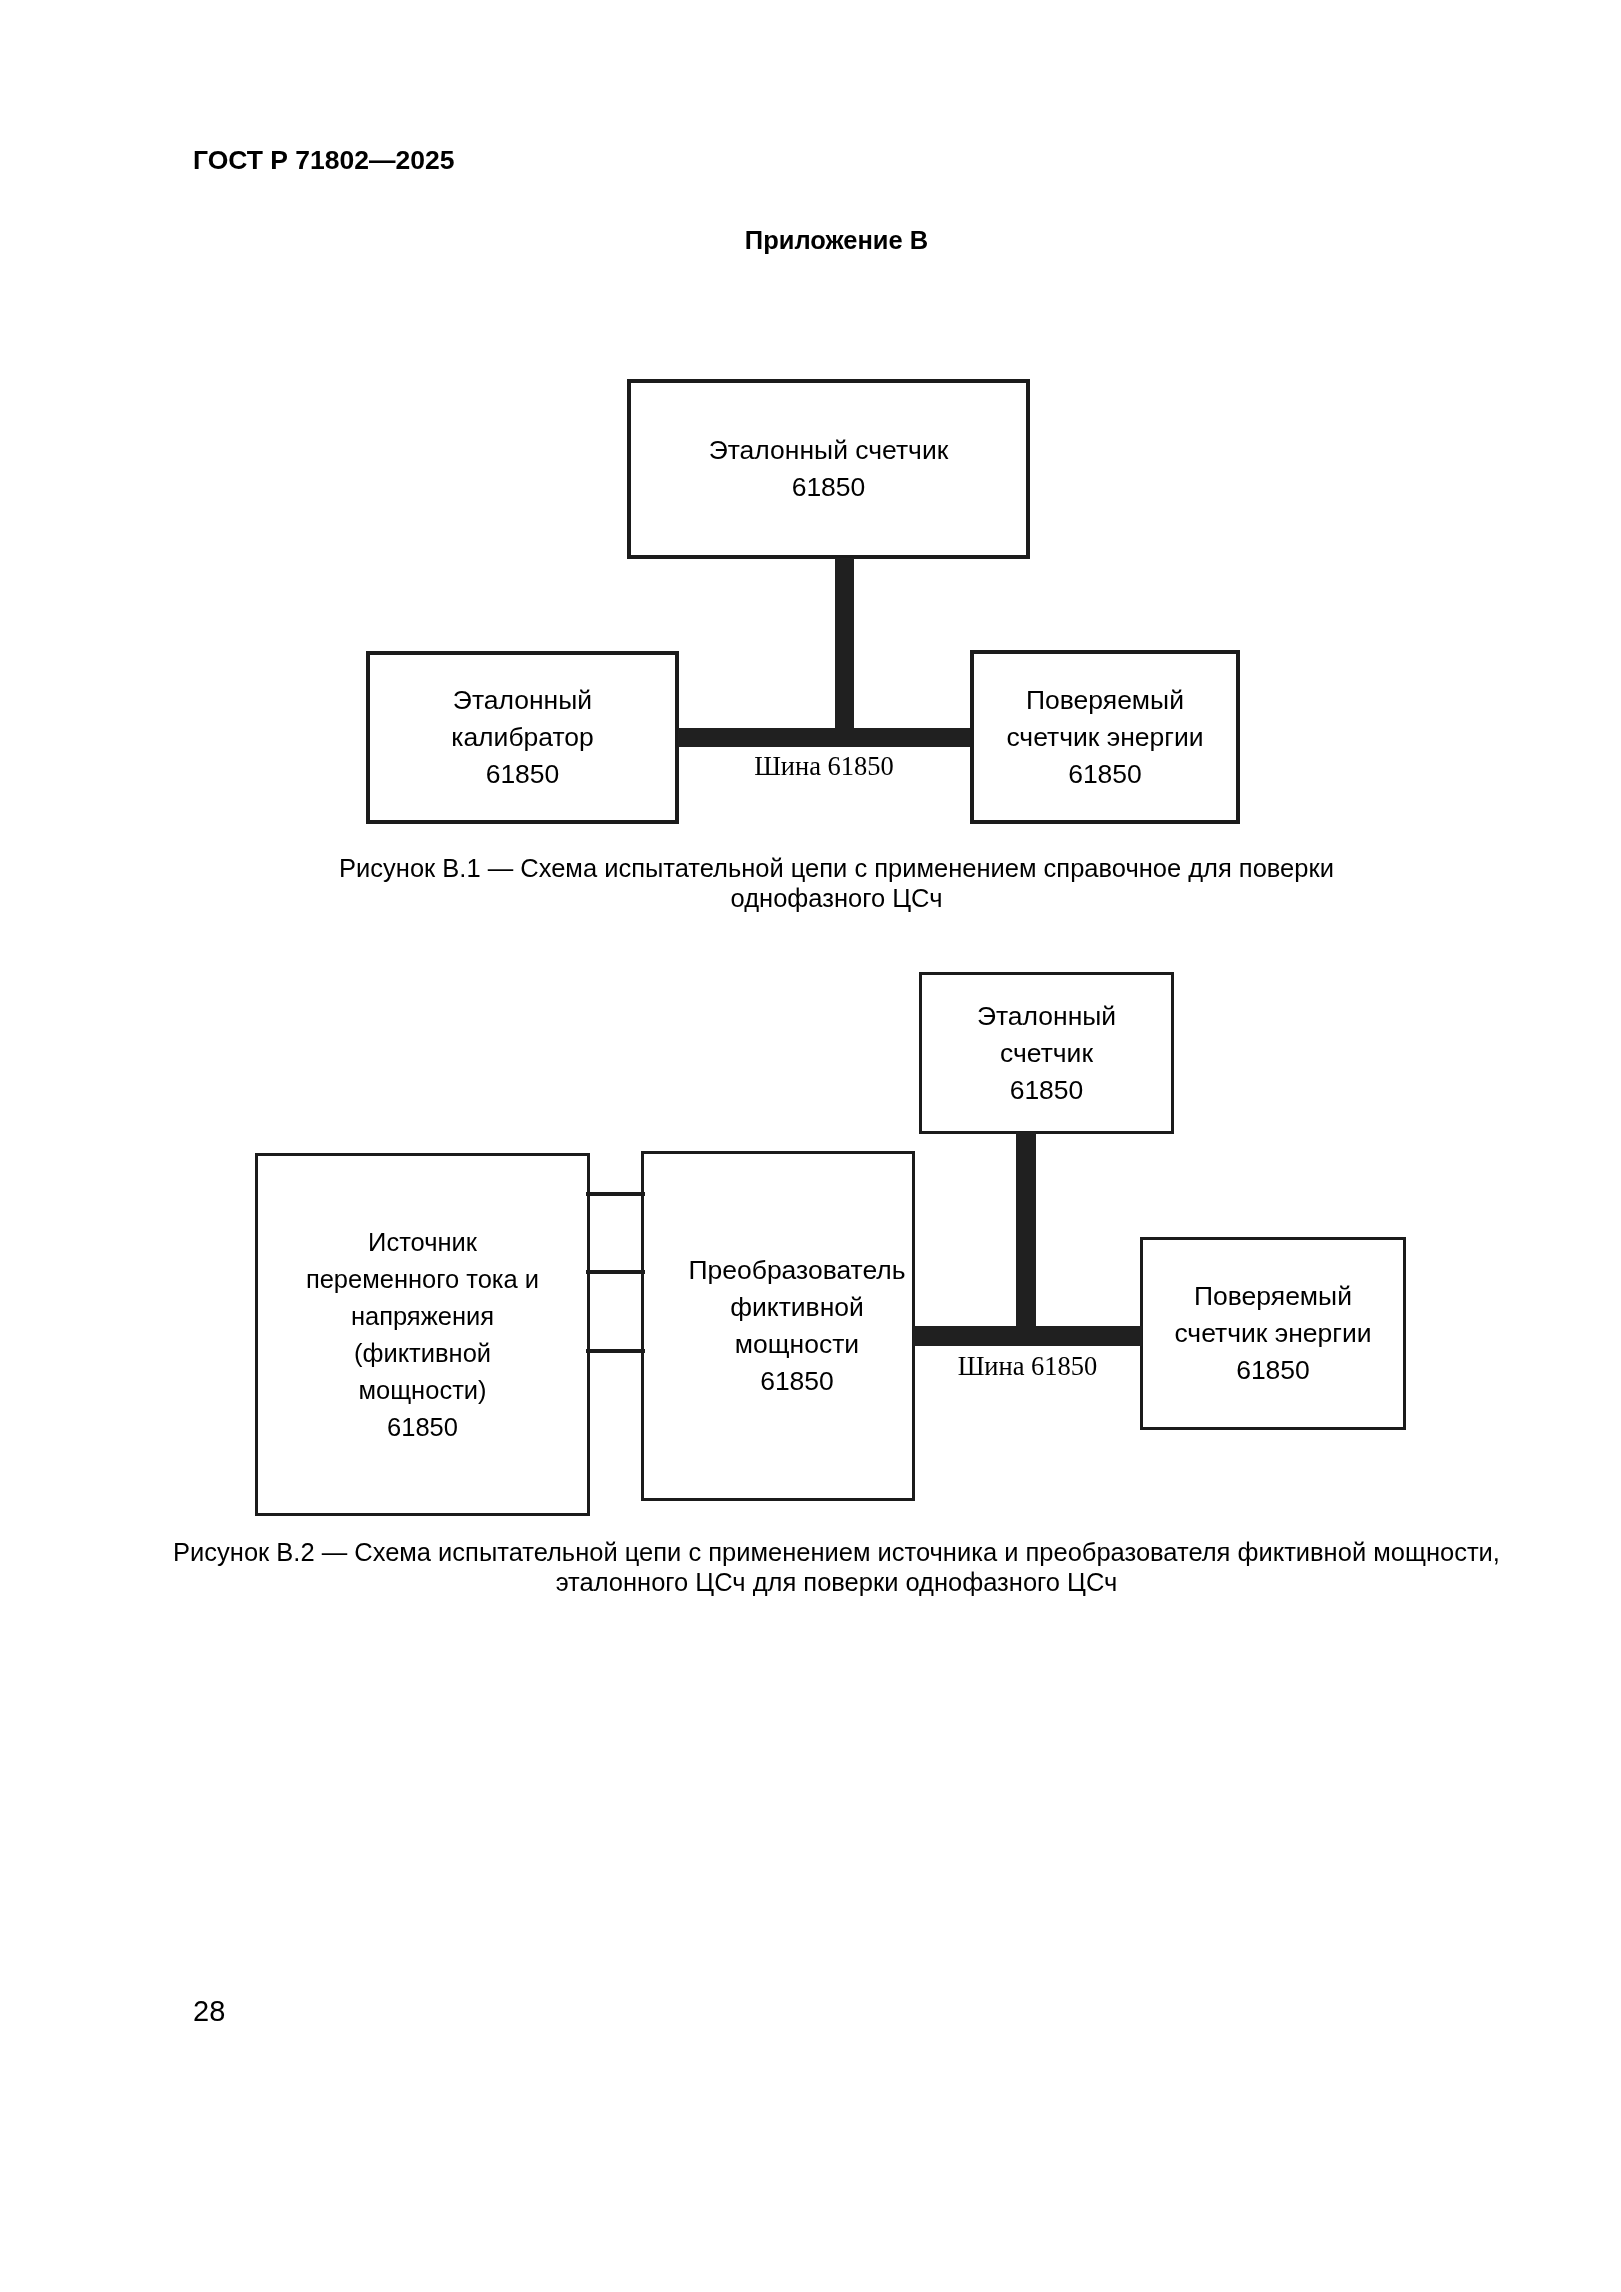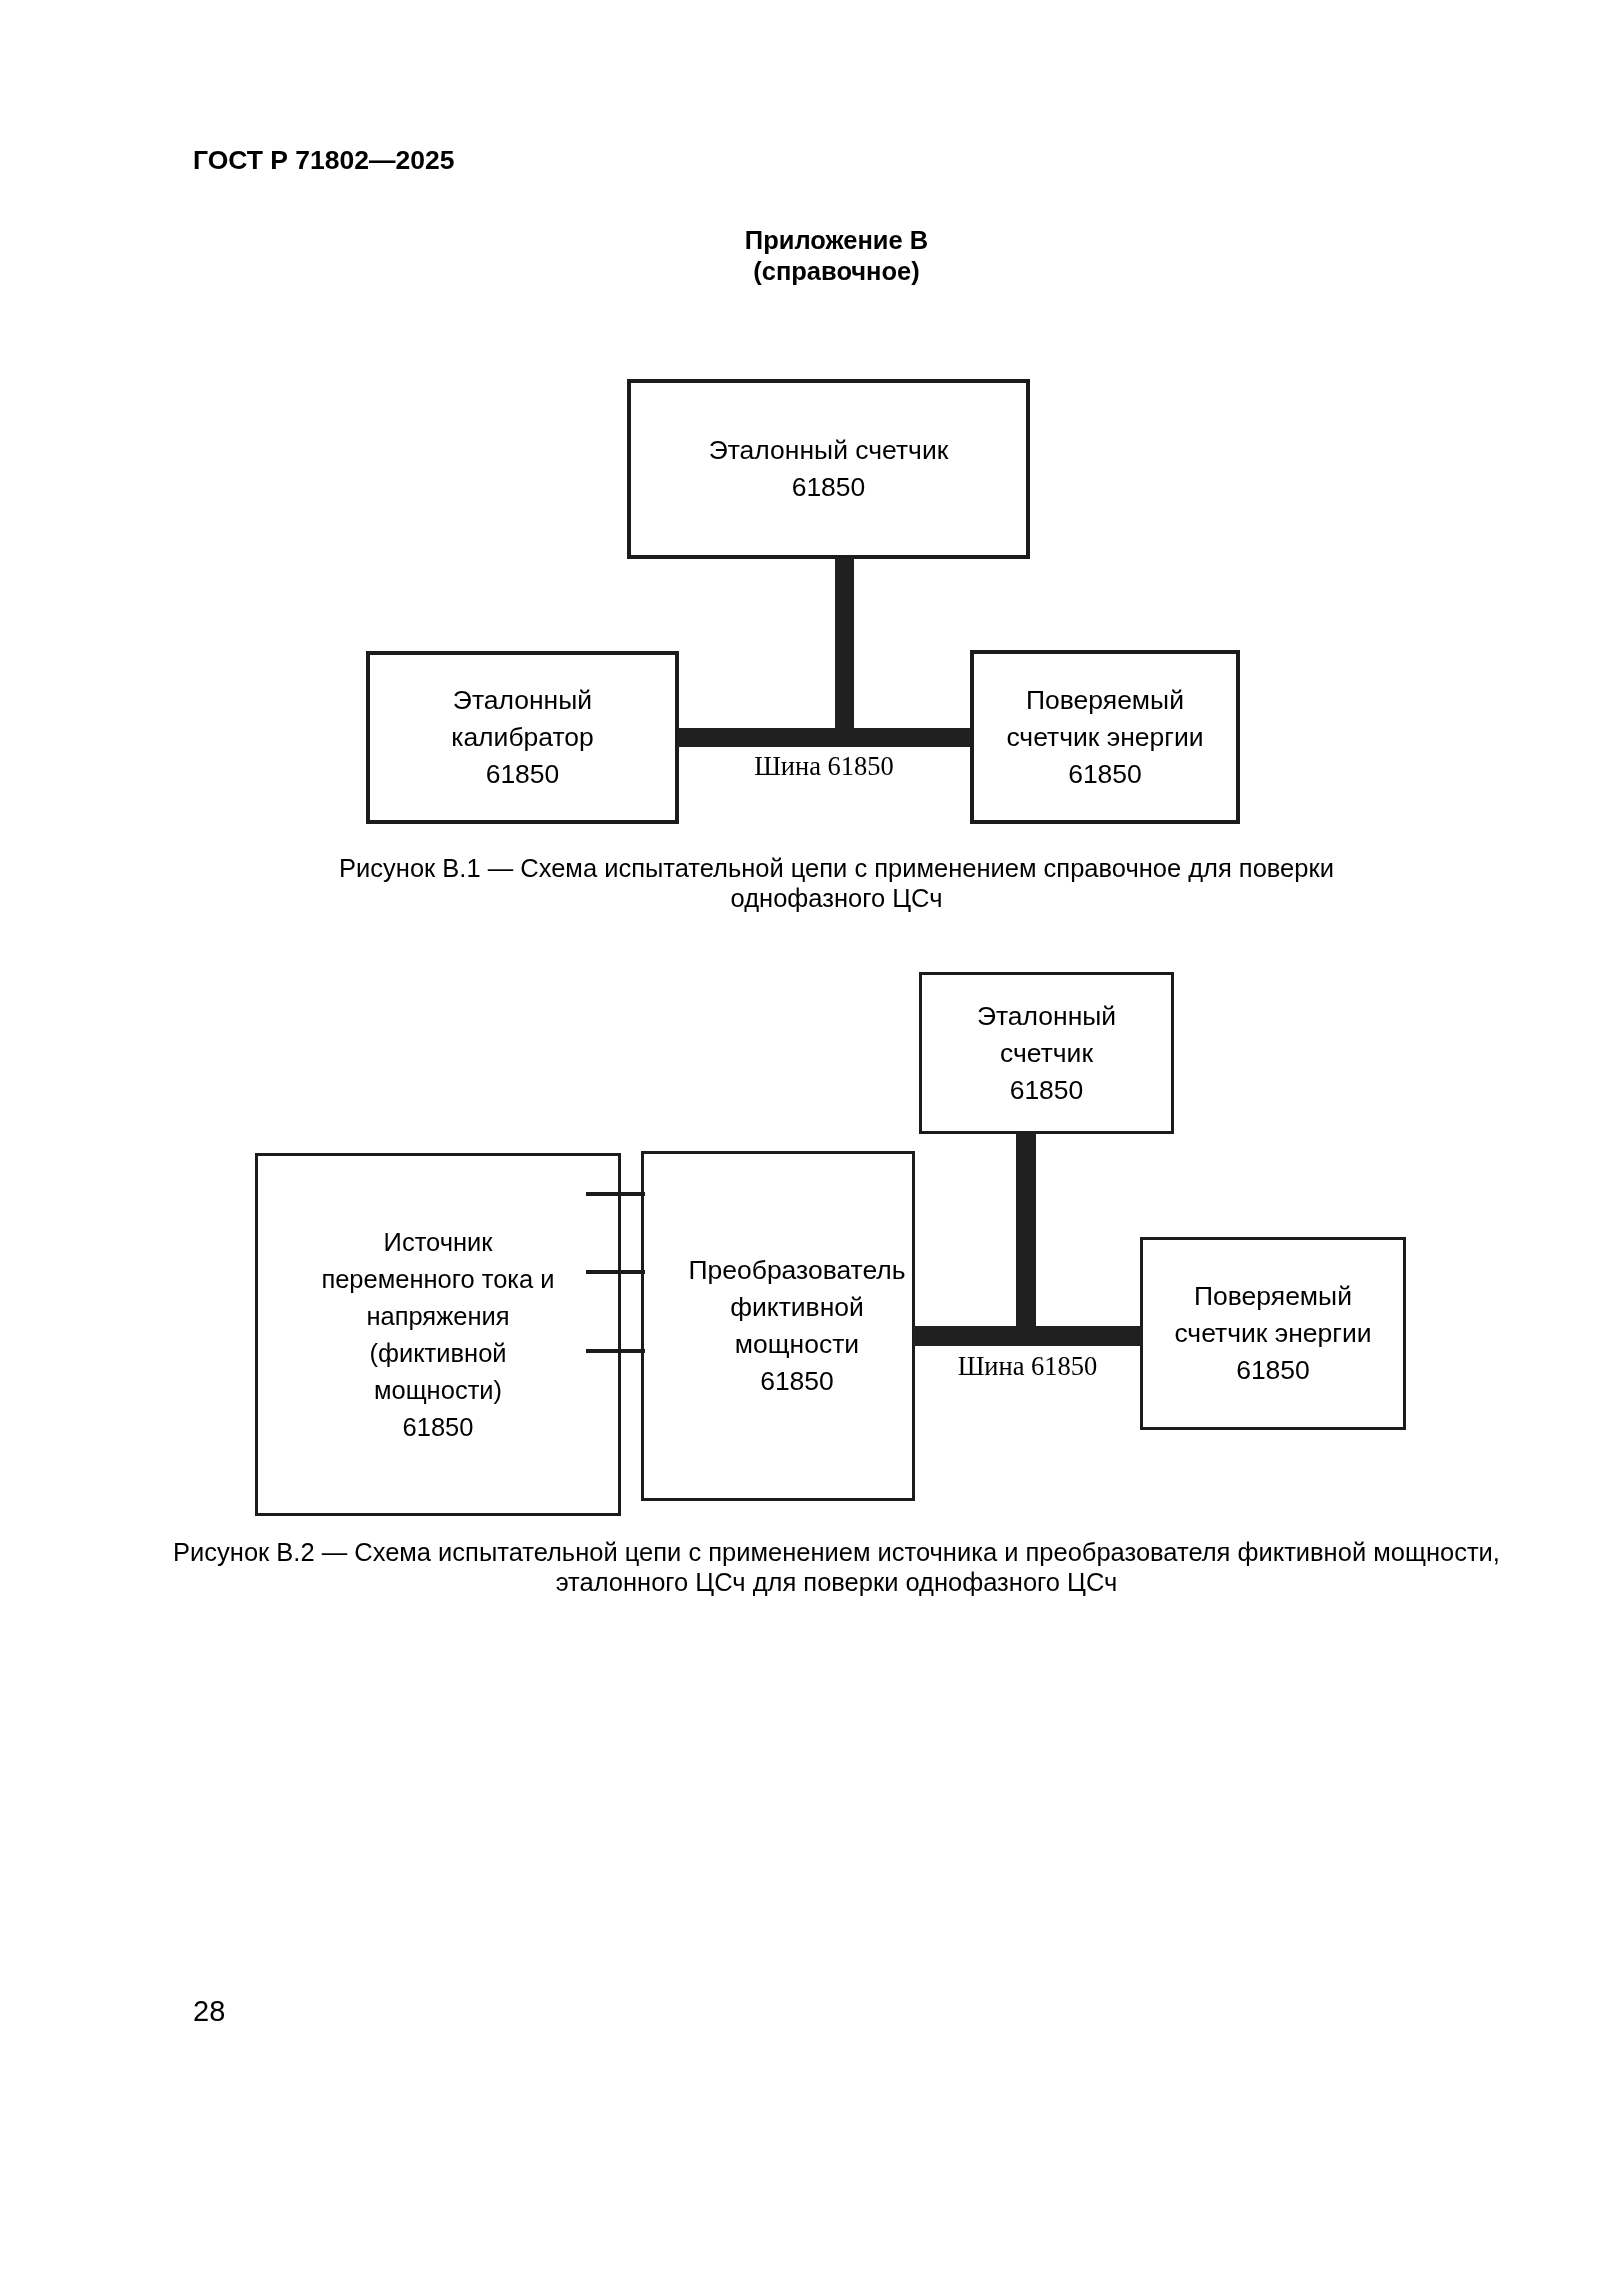--- a/index.html
+++ b/index.html
@@ -52,21 +52,21 @@
     line-height: 37px;
     white-space: pre-line;
   }
   .box.thin { border-width: 3.9px; }
 
   .b1-top   { left: 627px;  top: 379px;  width: 403px; height: 180px; }
   .b1-left  { left: 366px;  top: 651px;  width: 313px; height: 173px; }
   .b1-right { left: 970px;  top: 650px;  width: 270px; height: 174px; }
 
   .b2-top   { left: 919px;  top: 972px;  width: 255px; height: 162px; }
-  .b2-left  { left: 255px;  top: 1153px; width: 366px; height: 363px; font-size: 25.5px; }
+  .b2-left  { left: 255px;  top: 1153px; width: 335px; height: 363px; font-size: 25.5px; }
   .b2-mid   { left: 641px;  top: 1151px; width: 274px; height: 350px; padding-left: 38px; }
   .b2-right { left: 1140px; top: 1237px; width: 266px; height: 193px; }
 
   .busbar {
     position: absolute;
     background: #202020;
   }
   .b1-vbus { left: 835px; top: 558px;  width: 18.6px;  height: 189px; }
   .b1-hbus { left: 678px; top: 728px;  width: 292px; height: 18.6px; }
   .b2-vbus { left: 1016px; top: 1132px; width: 19.6px;  height: 214px; }
@@ -102,21 +102,20 @@
 </style>
 </head>
 <body>
 
 <div class="page">
 
   <div class="doc-header">ГОСТ Р 71802—2025</div>
 
   <div class="center-block appendix-label">Приложение В</div>
 
-  <div class="center-block appendix-note">(справочное)</div>
 
 
   <div>
 
     <div class="box b1-top">Эталонный счетчик
 61850</div>
 
     <div class="box b1-left">Эталонный
 калибратор
 61850</div>

